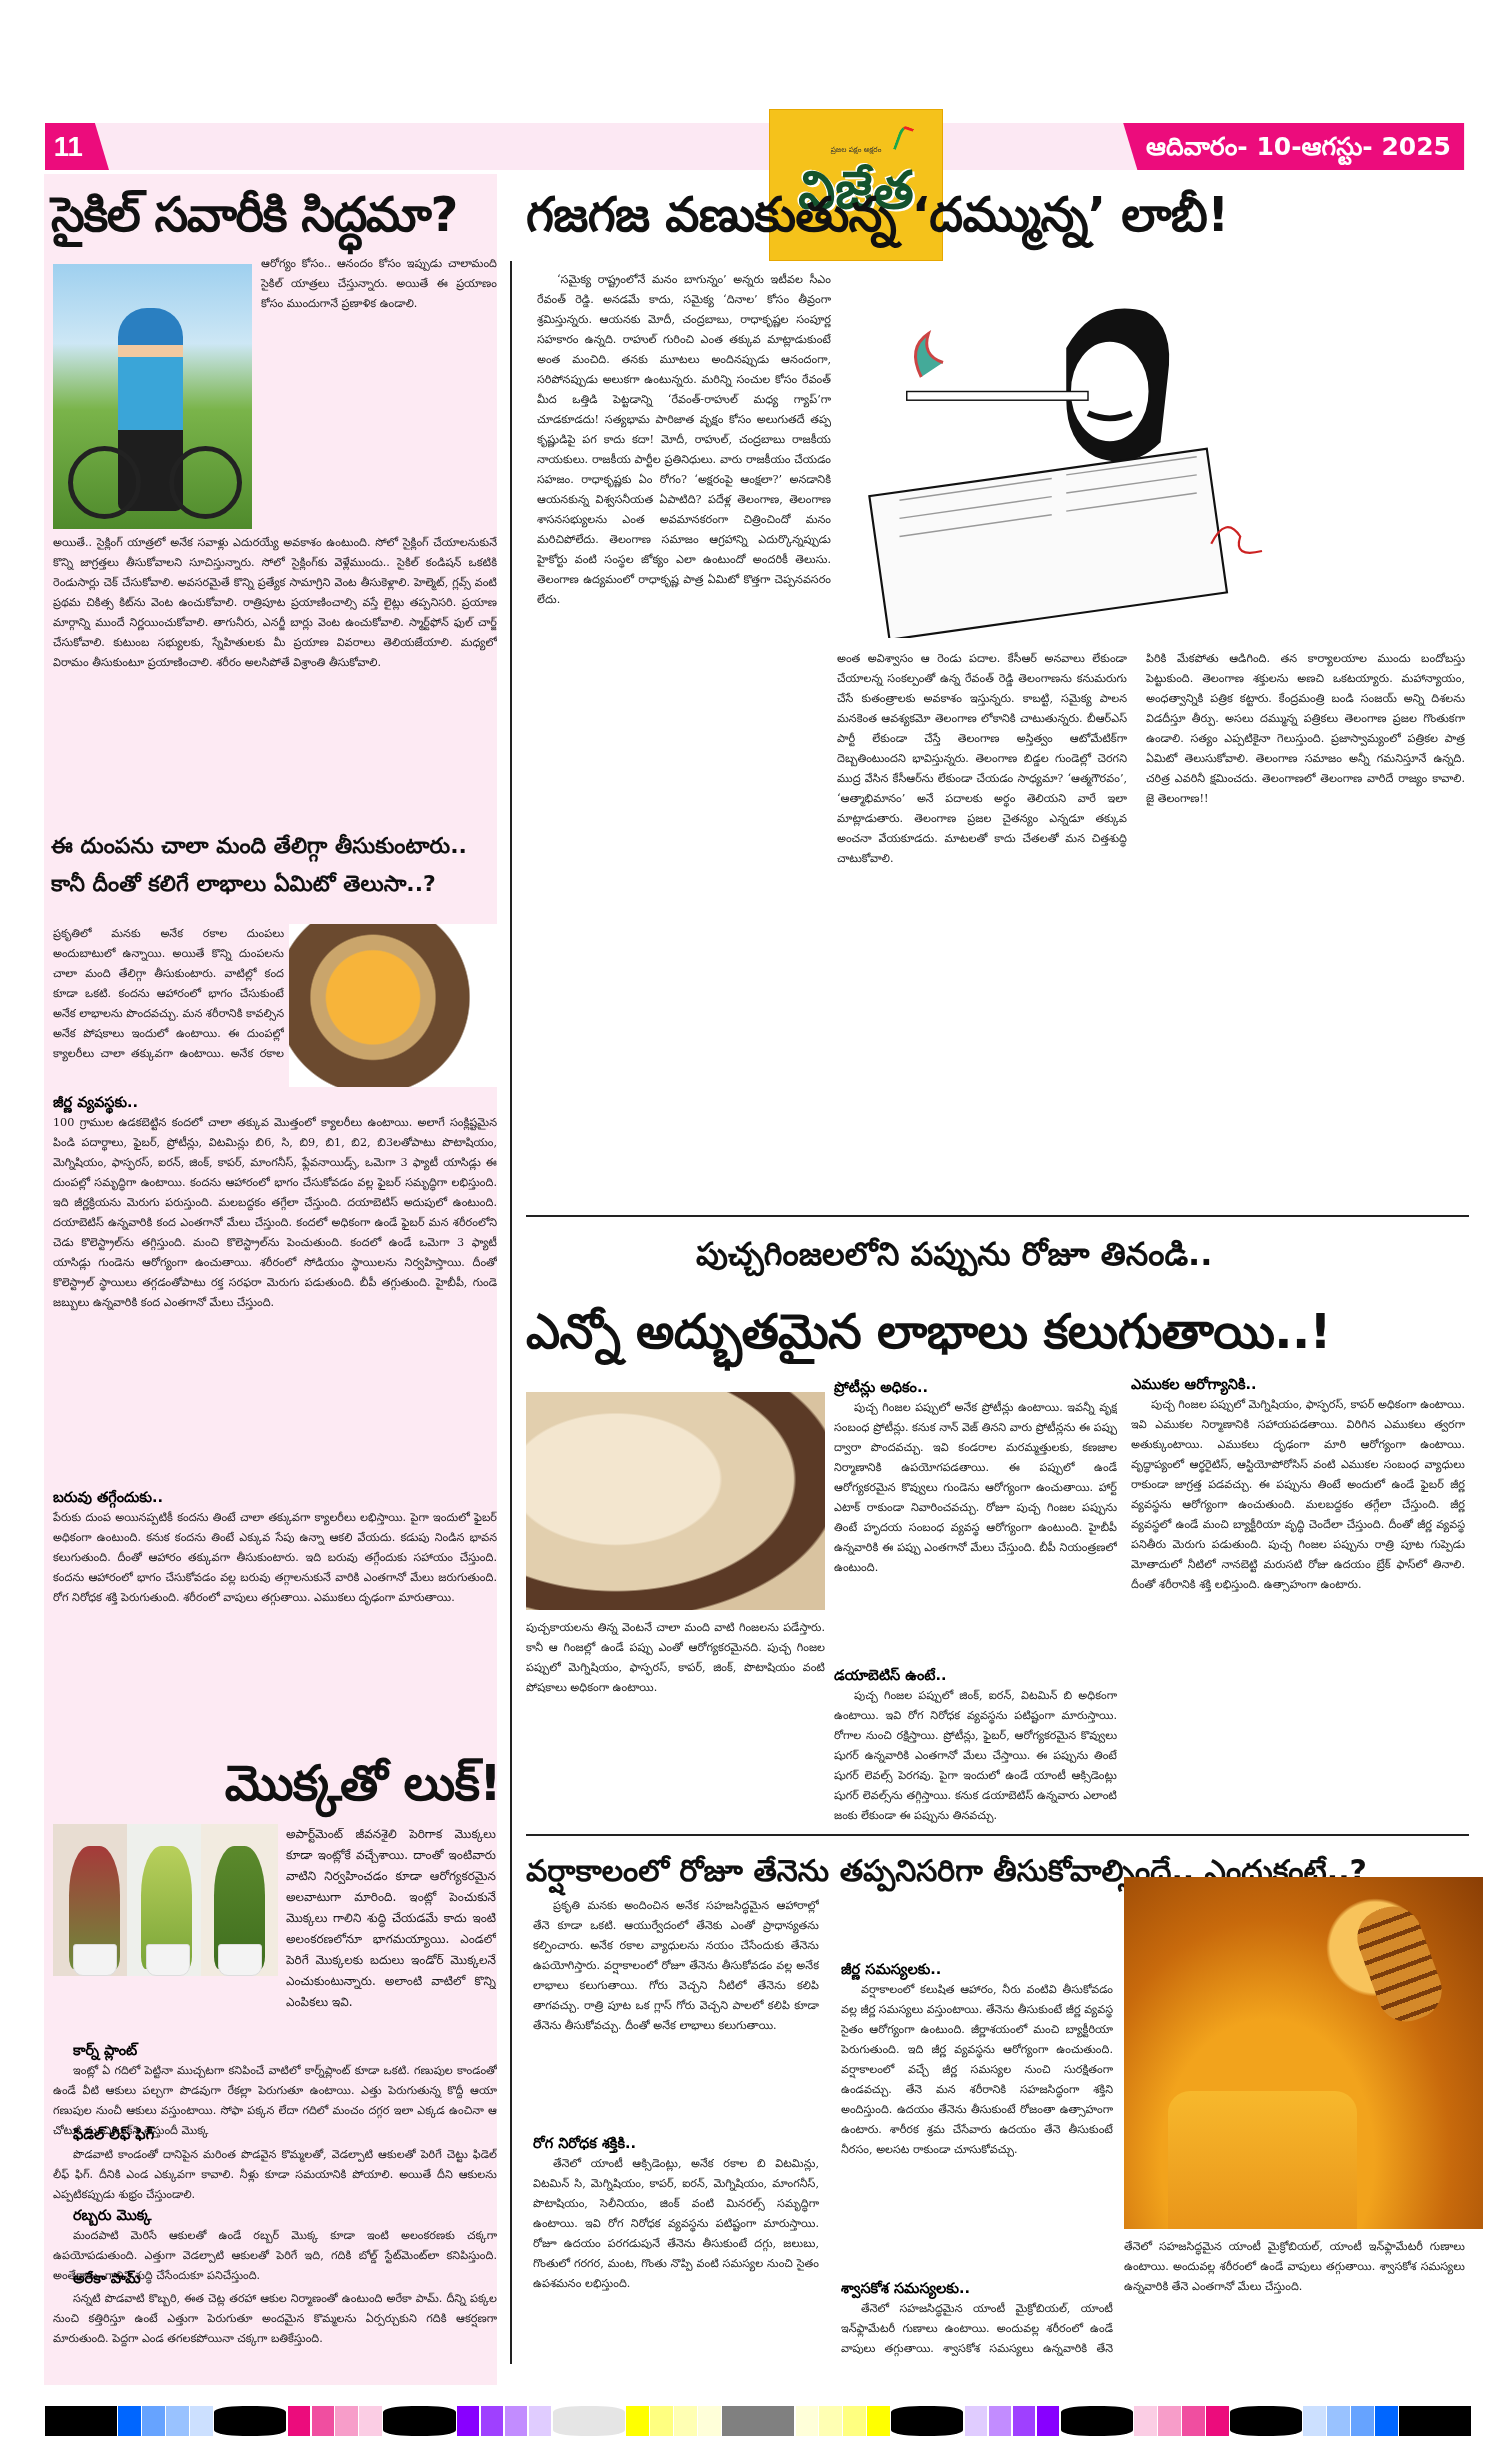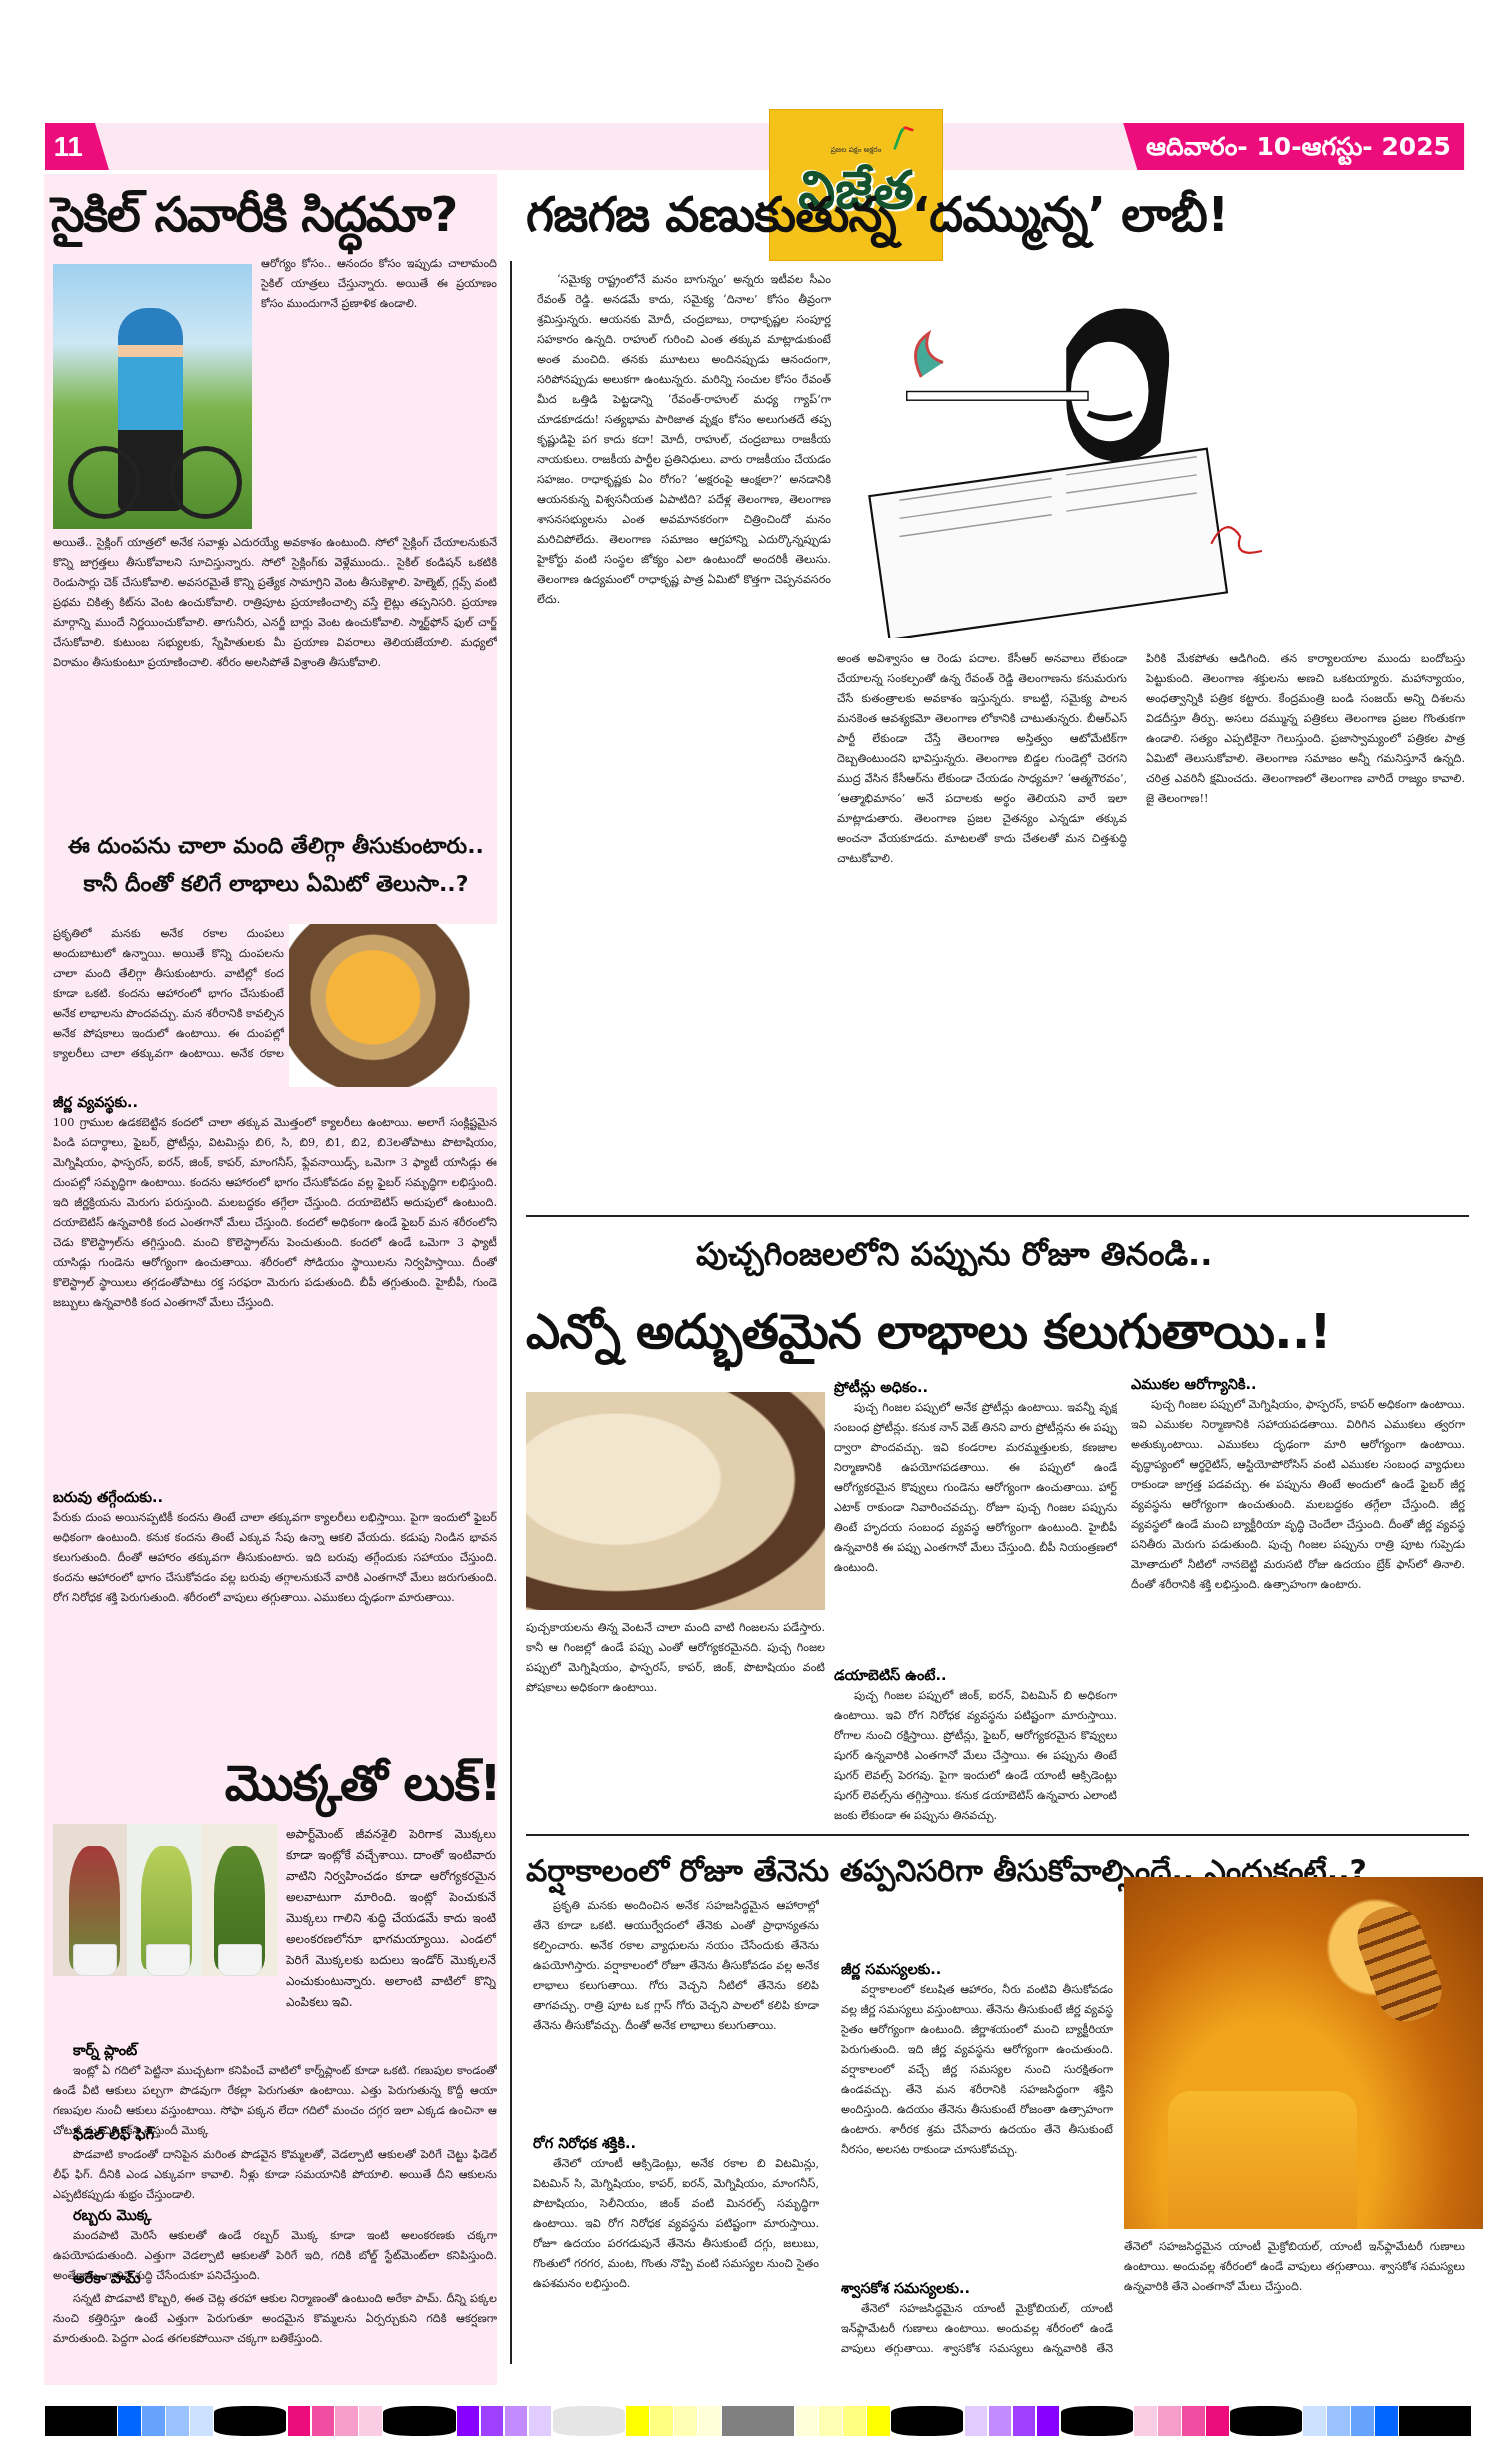--- a/index.html
+++ b/index.html
@@ -17,21 +17,21 @@
   
   .lcol{left:44px;top:174px;width:453px;height:2211px;background:#fdeaf3}
   .vline{left:510px;top:261px;width:2.2px;height:2103px;background:#222}
   .h-cycle{left:51px;top:178px;width:450px;font-family:"DejaVu Sans",sans-serif;font-weight:bold;font-size:48px;line-height:73px;white-space:nowrap;letter-spacing:-1.5px}
   .body-txt{font-family:"DejaVu Serif",serif;font-size:11.2px;line-height:20px;text-align:justify;color:#1a1a1a}
   .sub{font-family:"DejaVu Sans",sans-serif;font-weight:bold;font-size:14.5px;line-height:22px;color:#000}
   .img{overflow:hidden}
   .img-cyclist{left:53px;top:264px;width:199px;height:265px;background:linear-gradient(180deg,#9fd0ef 0%,#cde7f5 30%,#7ab44a 55%,#4f8a2c 100%)}
   .img-cyclist .rider{position:absolute;left:65px;top:44px;width:65px;height:203px;background:linear-gradient(180deg,#2a7fc1 0 18%,#f2c9a0 18% 24%,#3aa5d8 24% 60%,#1e1e1e 60% 100%);border-radius:29px 29px 7.3px 7.3px}
   .img-cyclist .wheel{position:absolute;bottom:10px;width:73px;height:73px;border:5px solid #222;border-radius:50%}
-  .h-yam{left:51px;top:827px;width:450px;font-weight:bold;font-size:22px;line-height:38px;text-align:center}
+  .h-yam{left:51px;top:827px;width:450px;font-weight:bold;font-size:22px;line-height:38px;}
   .img-yam{left:289px;top:924px;width:210px;height:163px;background:radial-gradient(circle at 40% 45%,#f7b43a 0 30%,#caa56b 31% 40%,#6b4a2f 41% 62%,#fff 63%)}
   .h-plant{left:51px;top:1747px;width:450px;font-weight:bold;font-size:49px;line-height:73px;text-align:right;letter-spacing:-0.7px}
   .img-plants{left:53px;top:1824px;width:225px;height:152px;background:linear-gradient(90deg,#e8ddd2 0 33%,#eef0ec 33% 66%,#f2ebe0 66%)}
   .img-plants .pl{position:absolute;bottom:7.3px;width:51px;height:123px;border-radius:40% 40% 10% 10%}
   .img-plants .pot{position:absolute;bottom:0;width:44px;height:32px;background:#f3f3f3;border-radius:2.9px 2.9px 10px 10px;border:0.7px solid #ddd}
   
   .h-lobby{left:526px;top:178px;width:943px;font-weight:bold;font-size:48px;line-height:73px;white-space:nowrap;letter-spacing:-0.7px}
   .cartoon{left:834px;top:261px;width:450px;height:377px;background:#fff}
   .hl-sep{height:1.5px;background:#222}
   .img-seeds{left:526px;top:1392px;width:299px;height:218px;background:radial-gradient(ellipse at 30% 40%,#f3e6cf 0 35%,#e2cfae 36% 60%,#5b3a26 61% 75%,#d9c3a0 76%)}

